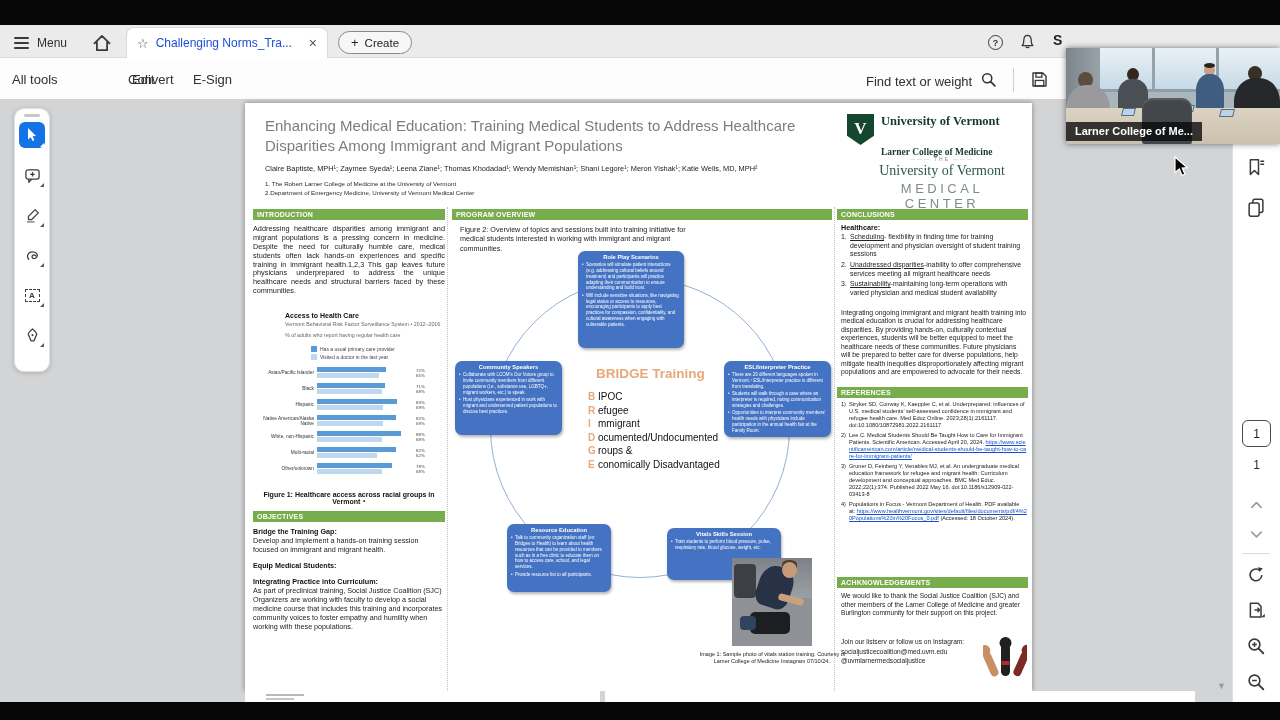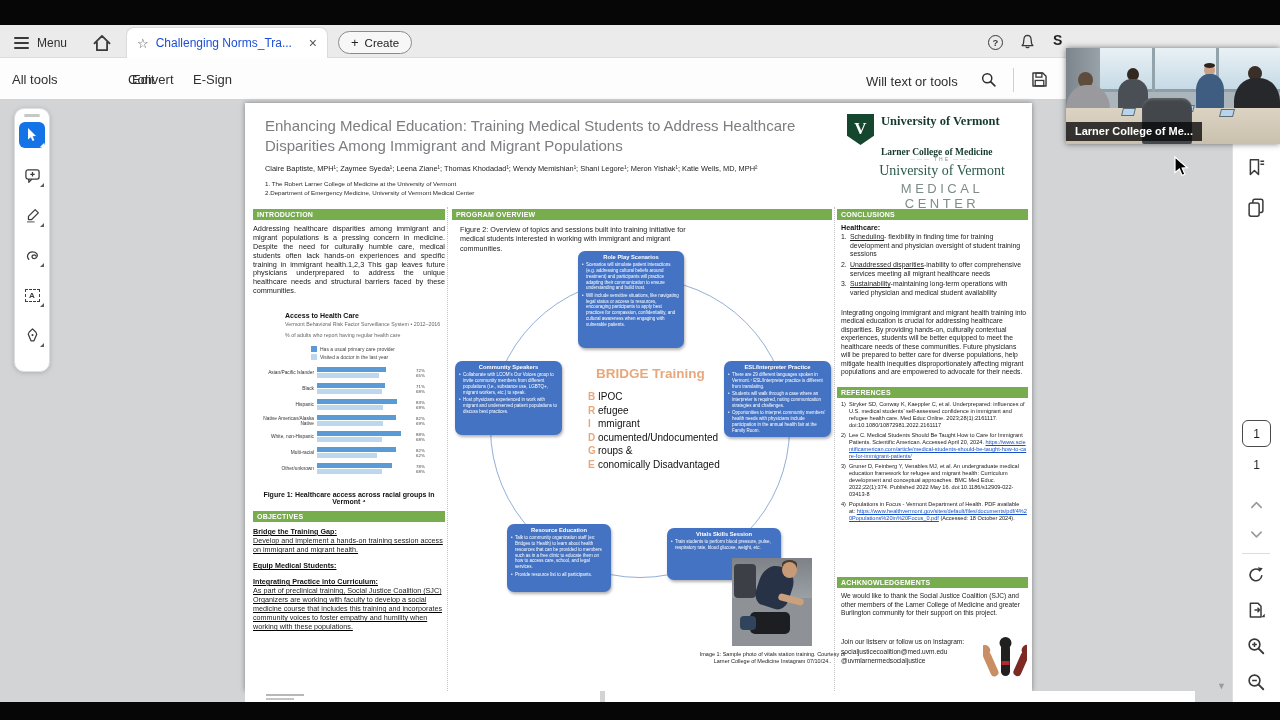--- a/index.html
+++ b/index.html
@@ -98,21 +98,21 @@
   .lsw { width:6px; height:6px; margin-right:3px; flex:0 0 auto; }
   .c-rows { margin-top:7px; }
   .crow { display:flex; align-items:center; margin-bottom:4px; }
   .clabel { width:64px; font-size:4.8px; text-align:right; padding-right:3px; color:#333; flex:0 0 auto; line-height:1.1; }
   .cbars { width:96px; flex:0 0 auto; }
   .cb { height:5px; margin-bottom:1px; }
   .cvals { font-size:4.4px; color:#444; padding-left:3px; line-height:1.25; }
   .f1-caption { left:8px; top:388px; width:192px; font-size:7px; font-weight:bold; text-align:center; color:#111; }
 
   .obj-list { left:8px; top:424px; width:192px; }
-  .obj { margin-bottom:7px;text-decoration:underline; }
+  .obj { margin-bottom:7px; }
   .objt { font-size:7.2px; font-weight:bold; color:#111; }
   .objb { font-size:7.2px; line-height:1.25; color:#222; }
 
   .fig2cap { left:215px; top:122px; width:238px; font-size:7.2px; line-height:1.3; color:#222; }
   .circle { left:245px; top:175px; width:300px; height:300px; border:1.5px solid #93afd8; border-radius:50%; }
   .dbox { background:#4573c4; border-radius:7px; color:#fff; padding:3px 4px; box-shadow:1px 2px 3px rgba(0,0,0,.3); }
   .dbt { font-size:5.8px; font-weight:bold; text-align:center; margin-bottom:2px; }
   .dbox ul { list-style:none; }
   .dbox li { font-size:4.5px; line-height:1.3; margin-bottom:1.5px; padding-left:4px; position:relative; }
   .dbox li::before { content:"•"; position:absolute; left:0; }
@@ -219,21 +219,21 @@
       <path d="M6.6 12.6 a1.4 1.2 0 0 0 2.8 0" fill="none" stroke="#3a3a3a" stroke-width="1.2"></path>
     </svg>
   </div>
   <div class="abs account">S</div>
 
   <div class="abs toolbar2"></div>
   <div class="abs tb2-item" style="left:12px;">All tools</div>
   <div class="abs tb2-item" style="left:84px;margin-left:48px;">Edit</div>
   <div class="abs tb2-item" style="left:128px;">Convert</div>
   <div class="abs tb2-item" style="left:193px;">E-Sign</div>
-  <div class="abs find-label">Will text or tools</div>
+  <div class="abs find-label">Find text or weight</div>
   <div class="abs search-btn">
     <svg class="icon" width="17" height="17" viewBox="0 0 16 16">
       <circle cx="6.8" cy="6.8" r="4.3" fill="none" stroke="#2f2f2f" stroke-width="1.4"></circle>
       <path d="M10 10 L14 14" stroke="#2f2f2f" stroke-width="1.5" stroke-linecap="round"></path>
     </svg>
   </div>
   <div class="abs tb2-div"></div>
   <div class="abs save-btn">
     <svg class="icon" width="19" height="19" viewBox="0 0 16 16">
       <path d="M2.5 2.5 H10.8 L13.5 5.2 V13.5 H2.5 Z" fill="none" stroke="#3a3a3a" stroke-width="1.2" stroke-linejoin="round"></path>
@@ -362,21 +362,21 @@
             </div>
           </div>
         </div>
     </div>
     <div class="abs f1-caption">Figure 1: Healthcare access across racial groups in Vermont ⁴</div>
 
     <div class="abs secbar w-col1" style="left:8px;top:408px;">OBJECTIVES</div>
     <div class="abs obj-list">
         <div class="obj">
           <div class="objt">Bridge the Training Gap:</div>
-          <div class="objb">Develop and implement a hands-on training session access on immigrant and migrant health.</div>
+          <div class="objb">Develop and implement a hands-on training session focused on immigrant and migrant health.</div>
         </div>
         <div class="obj">
           <div class="objt">Equip Medical Students:</div>
         </div>
         <div class="obj">
           <div class="objt">Integrating Practice into Curriculum:</div>
           <div class="objb">As part of preclinical training, Social Justice Coalition (SJC) Organizers are working with faculty to develop a social medicine course that includes this training and incorporates community voices to foster empathy and humility when working with these populations.</div>
         </div>
       </div>
 

